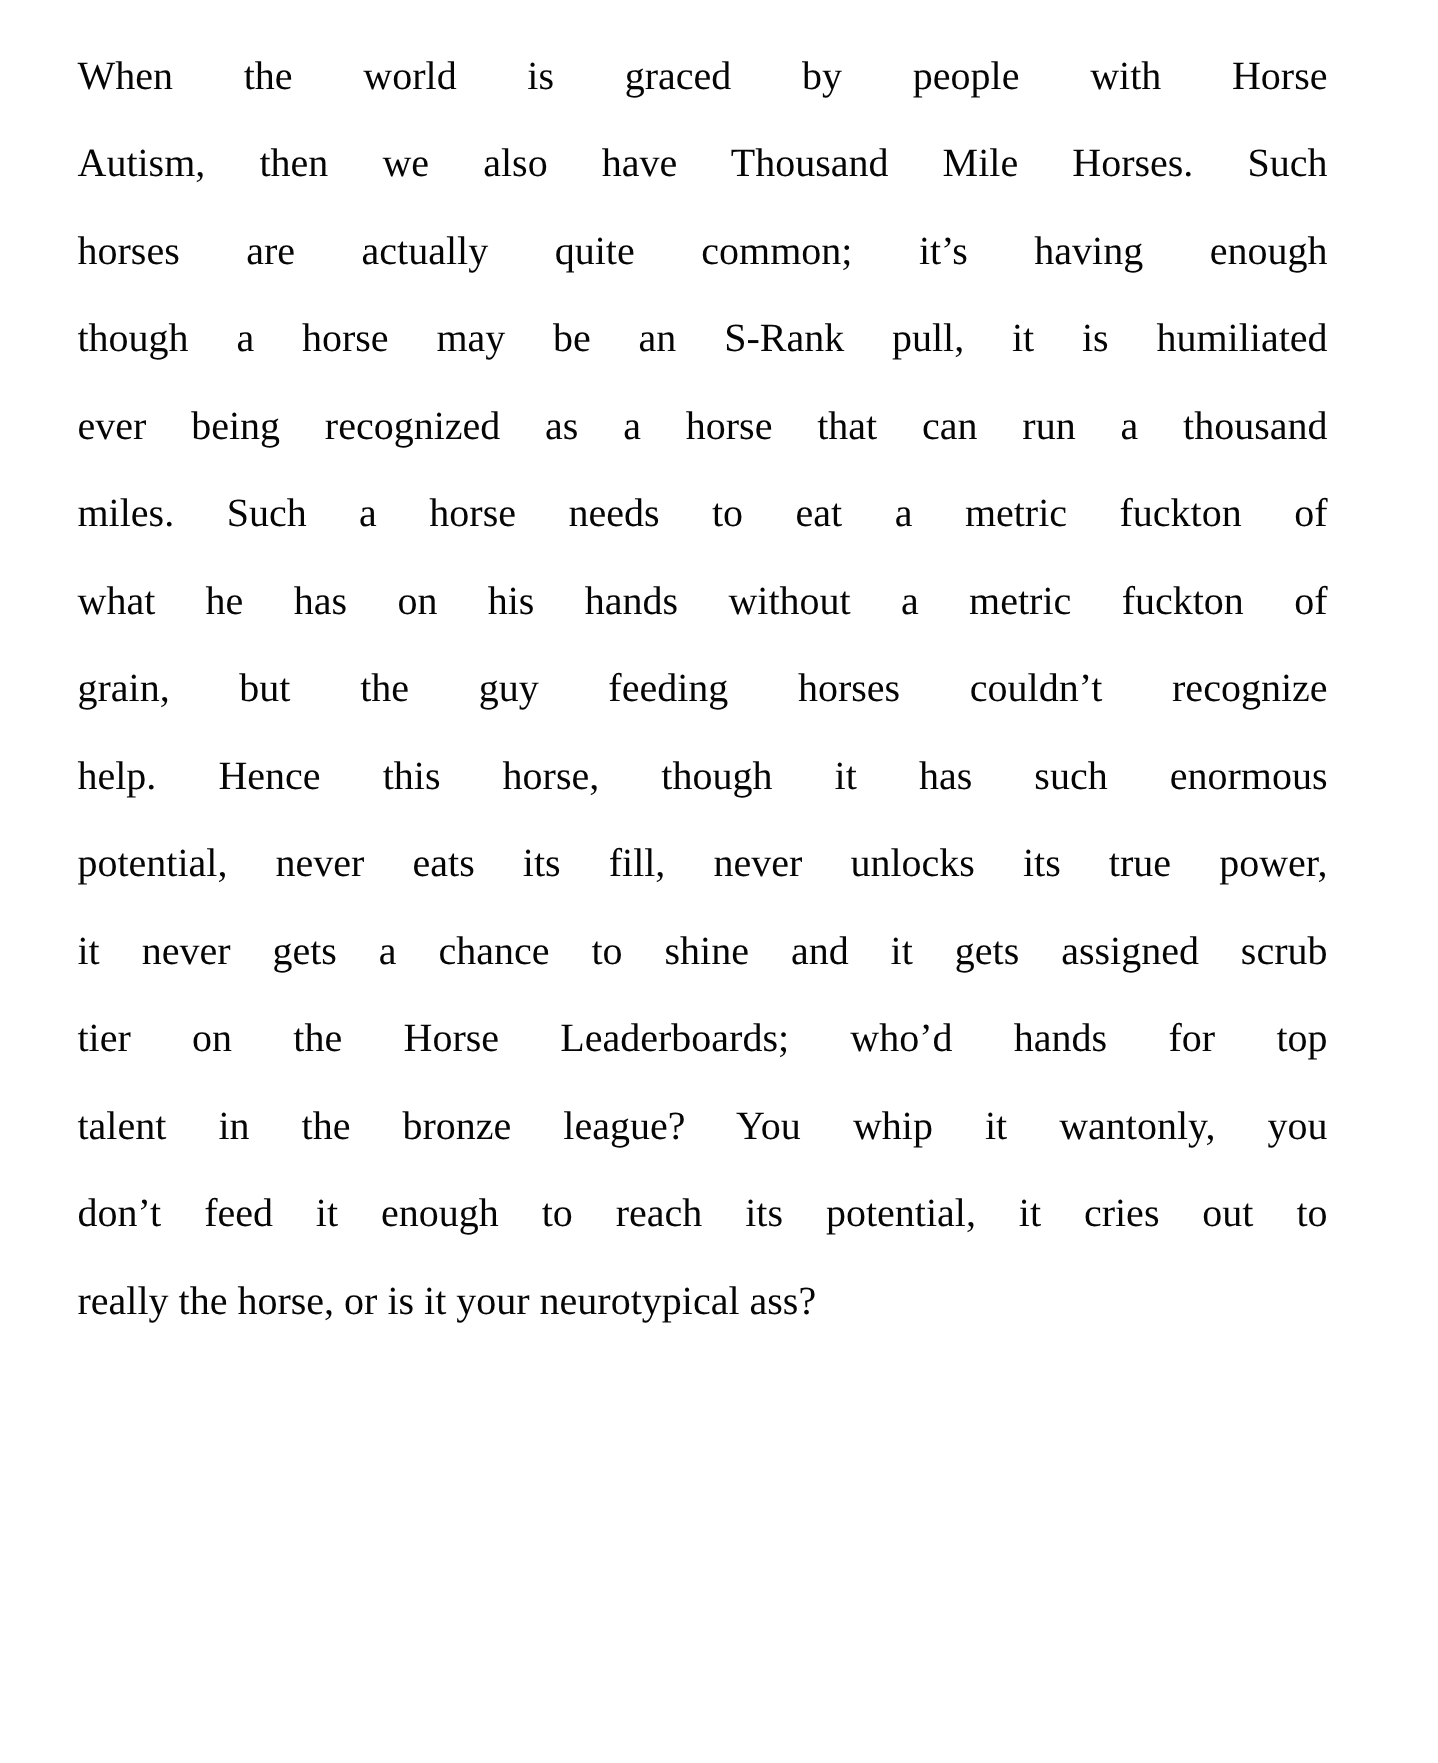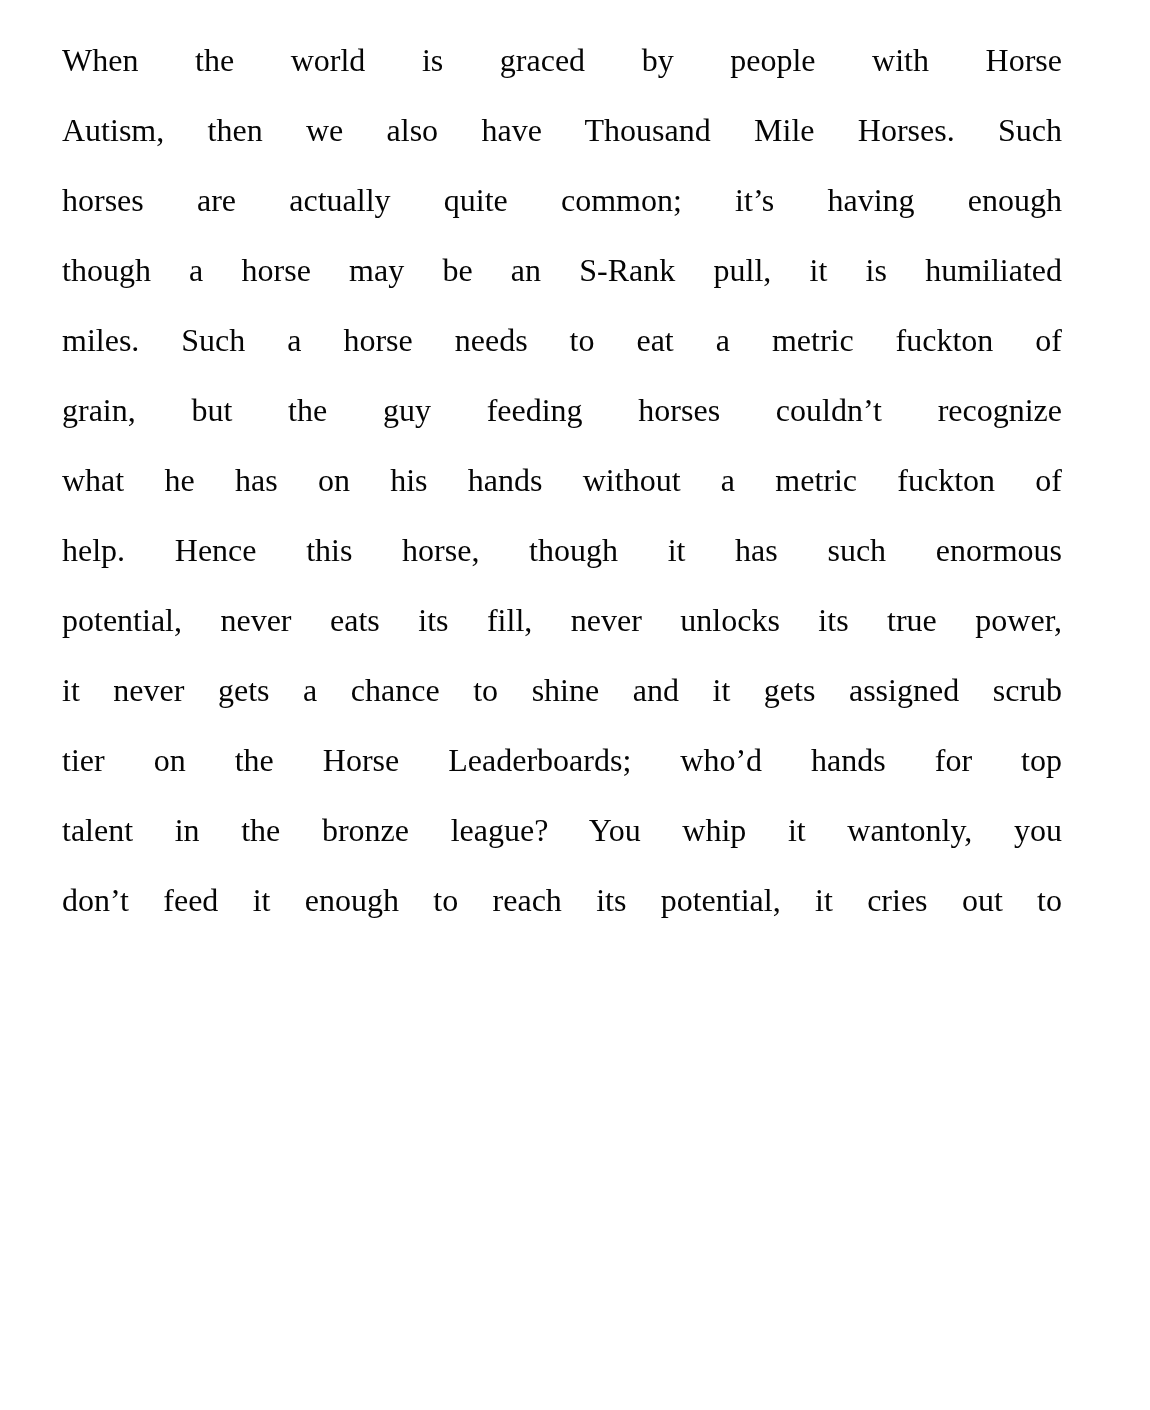--- a/index.html
+++ b/index.html
@@ -38,23 +38,25 @@
 </style>
 </head>
 <body>
 
 <main>
   <article class="essay">
       <div class="line">When the world is graced by people with Horse</div>
       <div class="line">Autism, then we also have Thousand Mile Horses. Such</div>
       <div class="line">horses are actually quite common; it’s having enough</div>
       <div class="line">though a horse may be an S-Rank pull, it is humiliated</div>
+      <div class="line">ever being recognized as a horse that can run a thousand</div>
       <div class="line">miles. Such a horse needs to eat a metric fuckton of</div>
+      <div class="line">what he has on his hands without a metric fuckton of</div>
       <div class="line">grain, but the guy feeding horses couldn’t recognize</div>
-      <div class="line">what he has on his hands without a metric fuckton of</div>
       <div class="line">help. Hence this horse, though it has such enormous</div>
       <div class="line">potential, never eats its fill, never unlocks its true power,</div>
       <div class="line">it never gets a chance to shine and it gets assigned scrub</div>
       <div class="line">tier on the Horse Leaderboards; who’d hands for top</div>
       <div class="line">talent in the bronze league? You whip it wantonly, you</div>
       <div class="line">don’t feed it enough to reach its potential, it cries out to</div>
+      <div class="line last">really the horse, or is it your neurotypical ass?</div>
     </article>
 </main>
 
 </body></html>

